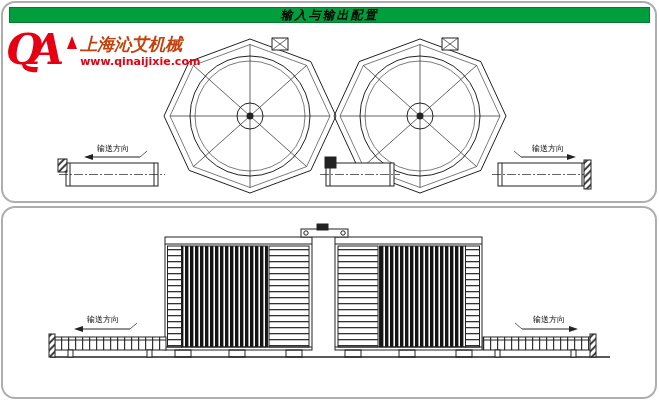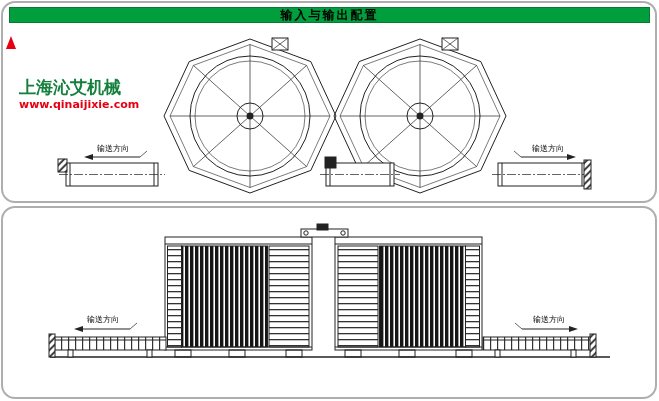--- a/index.html
+++ b/index.html
@@ -1,43 +1,44 @@
 <!DOCTYPE html>
 <html><head>
 <meta charset="utf-8">
 <style>
   * { margin:0; padding:0; box-sizing:border-box; }
   html,body { width:659px; height:401px; background:#ffffff; font-family:"DejaVu Sans","Liberation Sans",sans-serif; }
   .stage { position:relative; width:659px; height:401px; background:#fff; overflow:hidden; }
   .panel { position:absolute; border:2px solid #aeaeae; border-radius:14px; background:#fff; }
   .panel-top { left:1px; top:1px; width:656px; height:202px; }
   .panel-bottom { left:1px; top:206px; width:656px; height:193px; }
-  .titlebar { position:absolute; left:9px; top:7px; width:641px; height:16px; background:#009e3c; border:1px solid #067a33; display:flex; align-items:center; justify-content:center; z-index:3; }
+  .titlebar { position:absolute; left:9px; top:7px; width:641px; height:16px; background:#009e3c; border:1px solid #067a33; display:flex; align-items:center; justify-content:center; z-index:3;font-style:italic; }
   .titlebar span { font-size:12px; font-weight:bold; color:#000; letter-spacing:2px; }
   .logo { position:absolute; left:6px; top:28px; display:flex; align-items:flex-start; z-index:3; }
   .logo-qa { font-family:"DejaVu Serif","Liberation Serif",serif; font-style:italic; font-weight:bold; font-size:42px; line-height:44px; color:#e60012; letter-spacing:-11px; padding-right:14px; }
   .logo-flag { width:0; height:0; border-left:5px solid transparent; border-right:5px solid transparent; border-bottom:13px solid #e60012; margin:8px 3px 0 0; }
   .logo-texts { display:flex; flex-direction:column; margin-top:7px; }
-  .logo-cn { color:#15803d; font-weight:bold; font-size:17px; line-height:19px; white-space:nowrap;margin-top:43px; }
+  .logo-cn { color:#c2410c; font-weight:bold; font-style:italic; font-size:17px; line-height:19px; white-space:nowrap; }
   .logo-url { color:#e60012; font-weight:bold; font-size:11px; line-height:15px;text-align:center; }
   svg.drawing { position:absolute; left:0; top:0; z-index:2; }
 </style>
 </head>
 <body>
 
 <div class="stage">
 
   <div class="panel panel-top"></div>
   <div class="panel panel-bottom"></div>
 
   <div class="titlebar">
     <span>输入与输出配置</span>
   </div>
 
   <div class="logo">
+    <span class="logo-qa">QA</span>
     <span class="logo-flag"></span>
     <div class="logo-texts">
       <span class="logo-cn">上海沁艾机械</span>
       <span class="logo-url">www.qinaijixie.com</span>
     </div>
   </div>
 
   <svg class="drawing" width="659" height="401" viewBox="0 0 659 401">
     <defs>
       <pattern id="vstripes" width="5" height="6" patternUnits="userSpaceOnUse">

